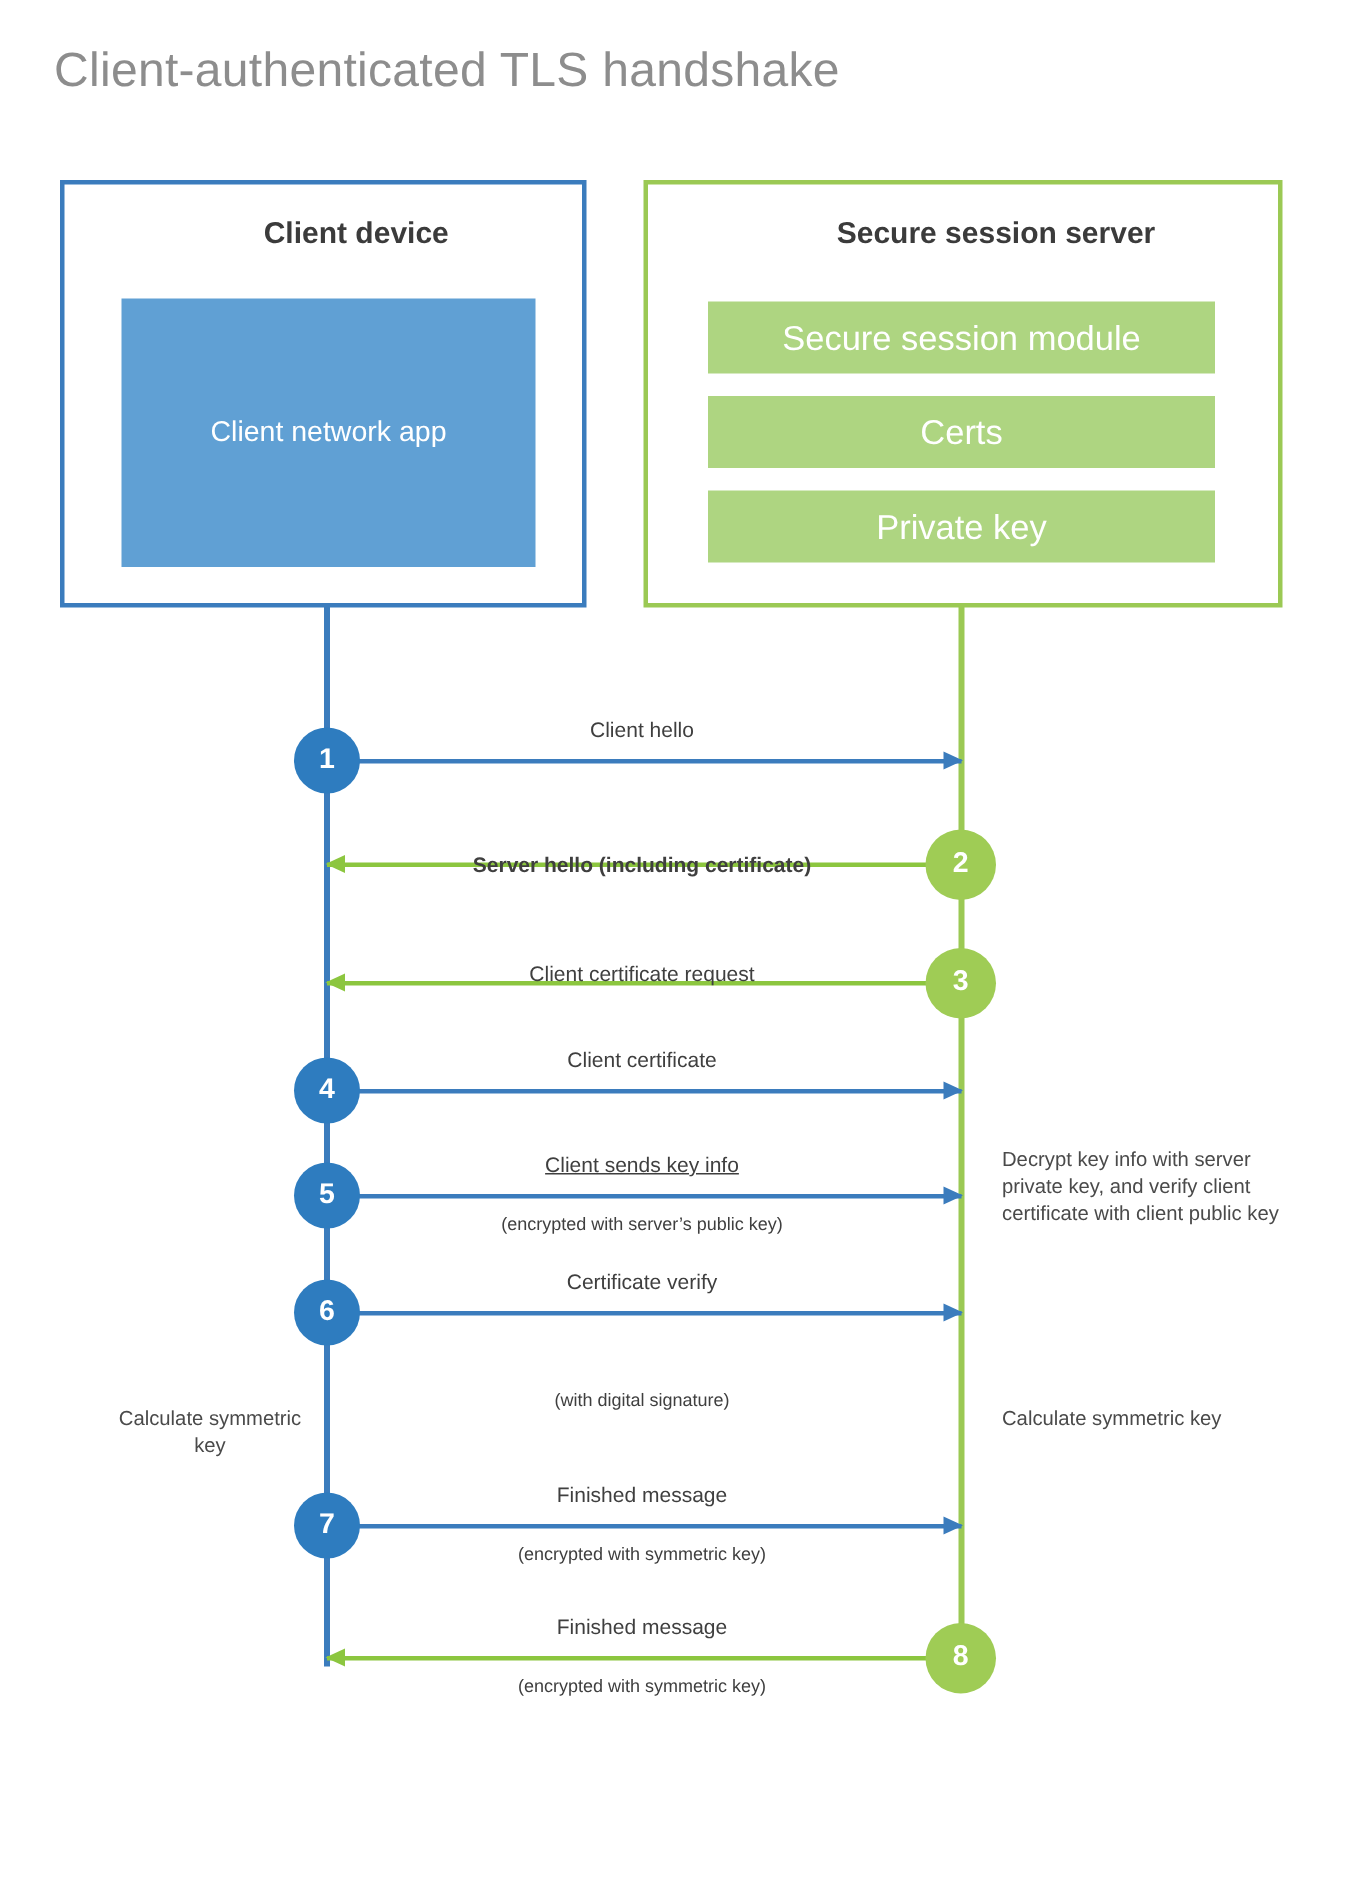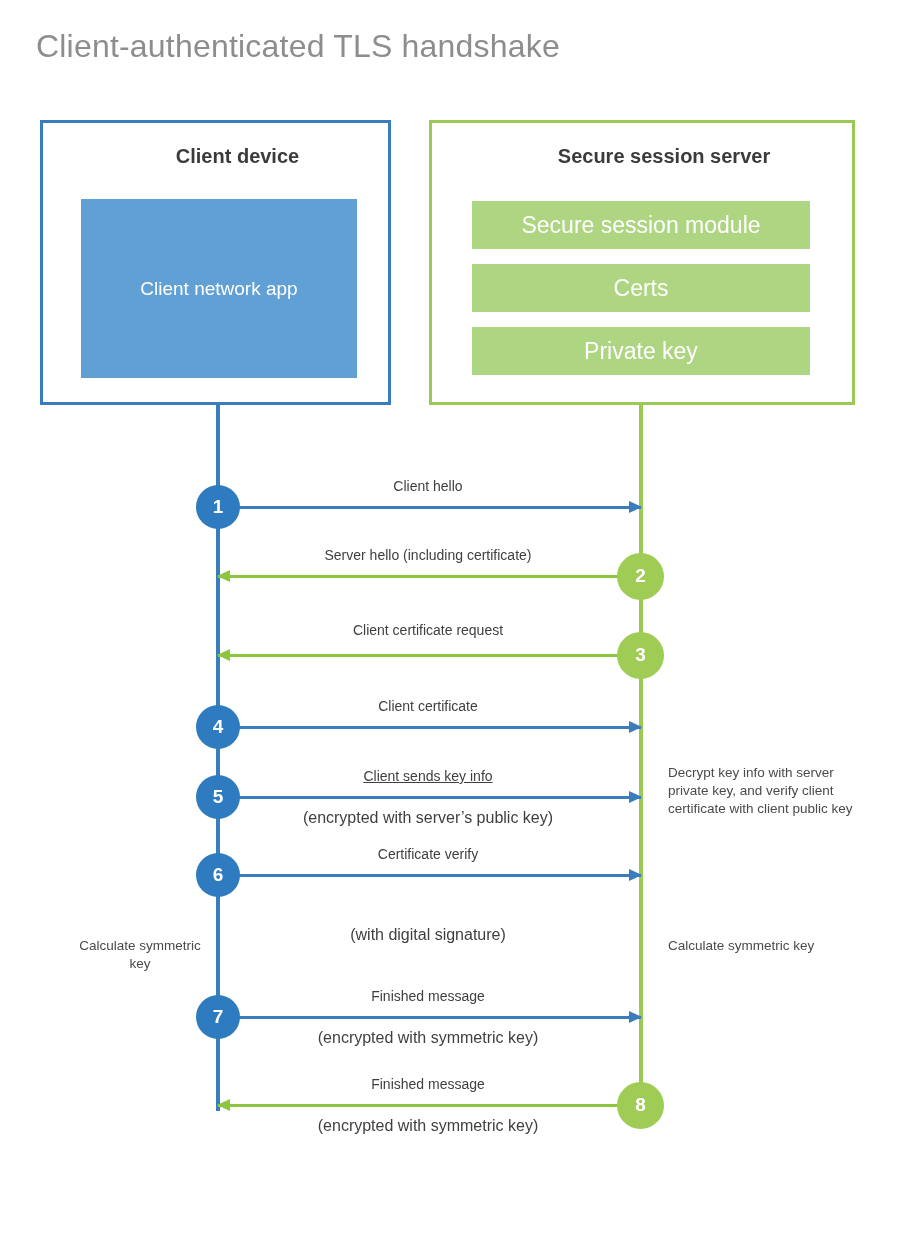--- a/index.html
+++ b/index.html
@@ -177,21 +177,21 @@
     text-align: center;
     font-size: 14px;
     color: #3f3f3f;
     white-space: nowrap;
   }
   .msg-sublabel {
     position: absolute;
     width: 520px;
     left: 168px;
     text-align: center;
-    font-size: 16px;
+    font-size: 12px;
     color: #3f3f3f;
     white-space: nowrap;
   }
 
   
   .side-note {
     position: absolute;
     font-size: 13.5px;
     line-height: 18px;
     color: #4a4a4a;
@@ -223,26 +223,26 @@
 
   <div id="messages">
       <div class="arrow to-server" style="top: 506px; width: 423px;">
         <div class="head"></div>
       </div>
       <div class="msg-label" style="top: 478px;">Client hello</div>
       <div class="step-circle client" style="top: 485px;">1</div>
       <div class="arrow to-client" style="top: 575px; width: 423px;">
         <div class="head"></div>
       </div>
-      <div class="msg-label" style="top: 547px;">Server hello (including certificate)</div>
+      <div class="msg-label" style="top: 568px; font-weight: bold;">Server hello (including certificate)</div>
       <div class="step-circle server" style="top: 552.5px;">2</div>
       <div class="arrow to-client" style="top: 654px; width: 423px;">
         <div class="head"></div>
       </div>
-      <div class="msg-label" style="top: 622px;">Client certificate request</div>
+      <div class="msg-label" style="top: 641px;">Client certificate request</div>
       <div class="step-circle server" style="top: 631.5px;">3</div>
       <div class="arrow to-server" style="top: 726px; width: 423px;">
         <div class="head"></div>
       </div>
       <div class="msg-label" style="top: 698px;">Client certificate</div>
       <div class="step-circle client" style="top: 705px;">4</div>
       <div class="arrow to-server" style="top: 796px; width: 423px;">
         <div class="head"></div>
       </div>
       <div class="msg-label" style="top: 768px; text-decoration: underline;">Client sends key info</div>

